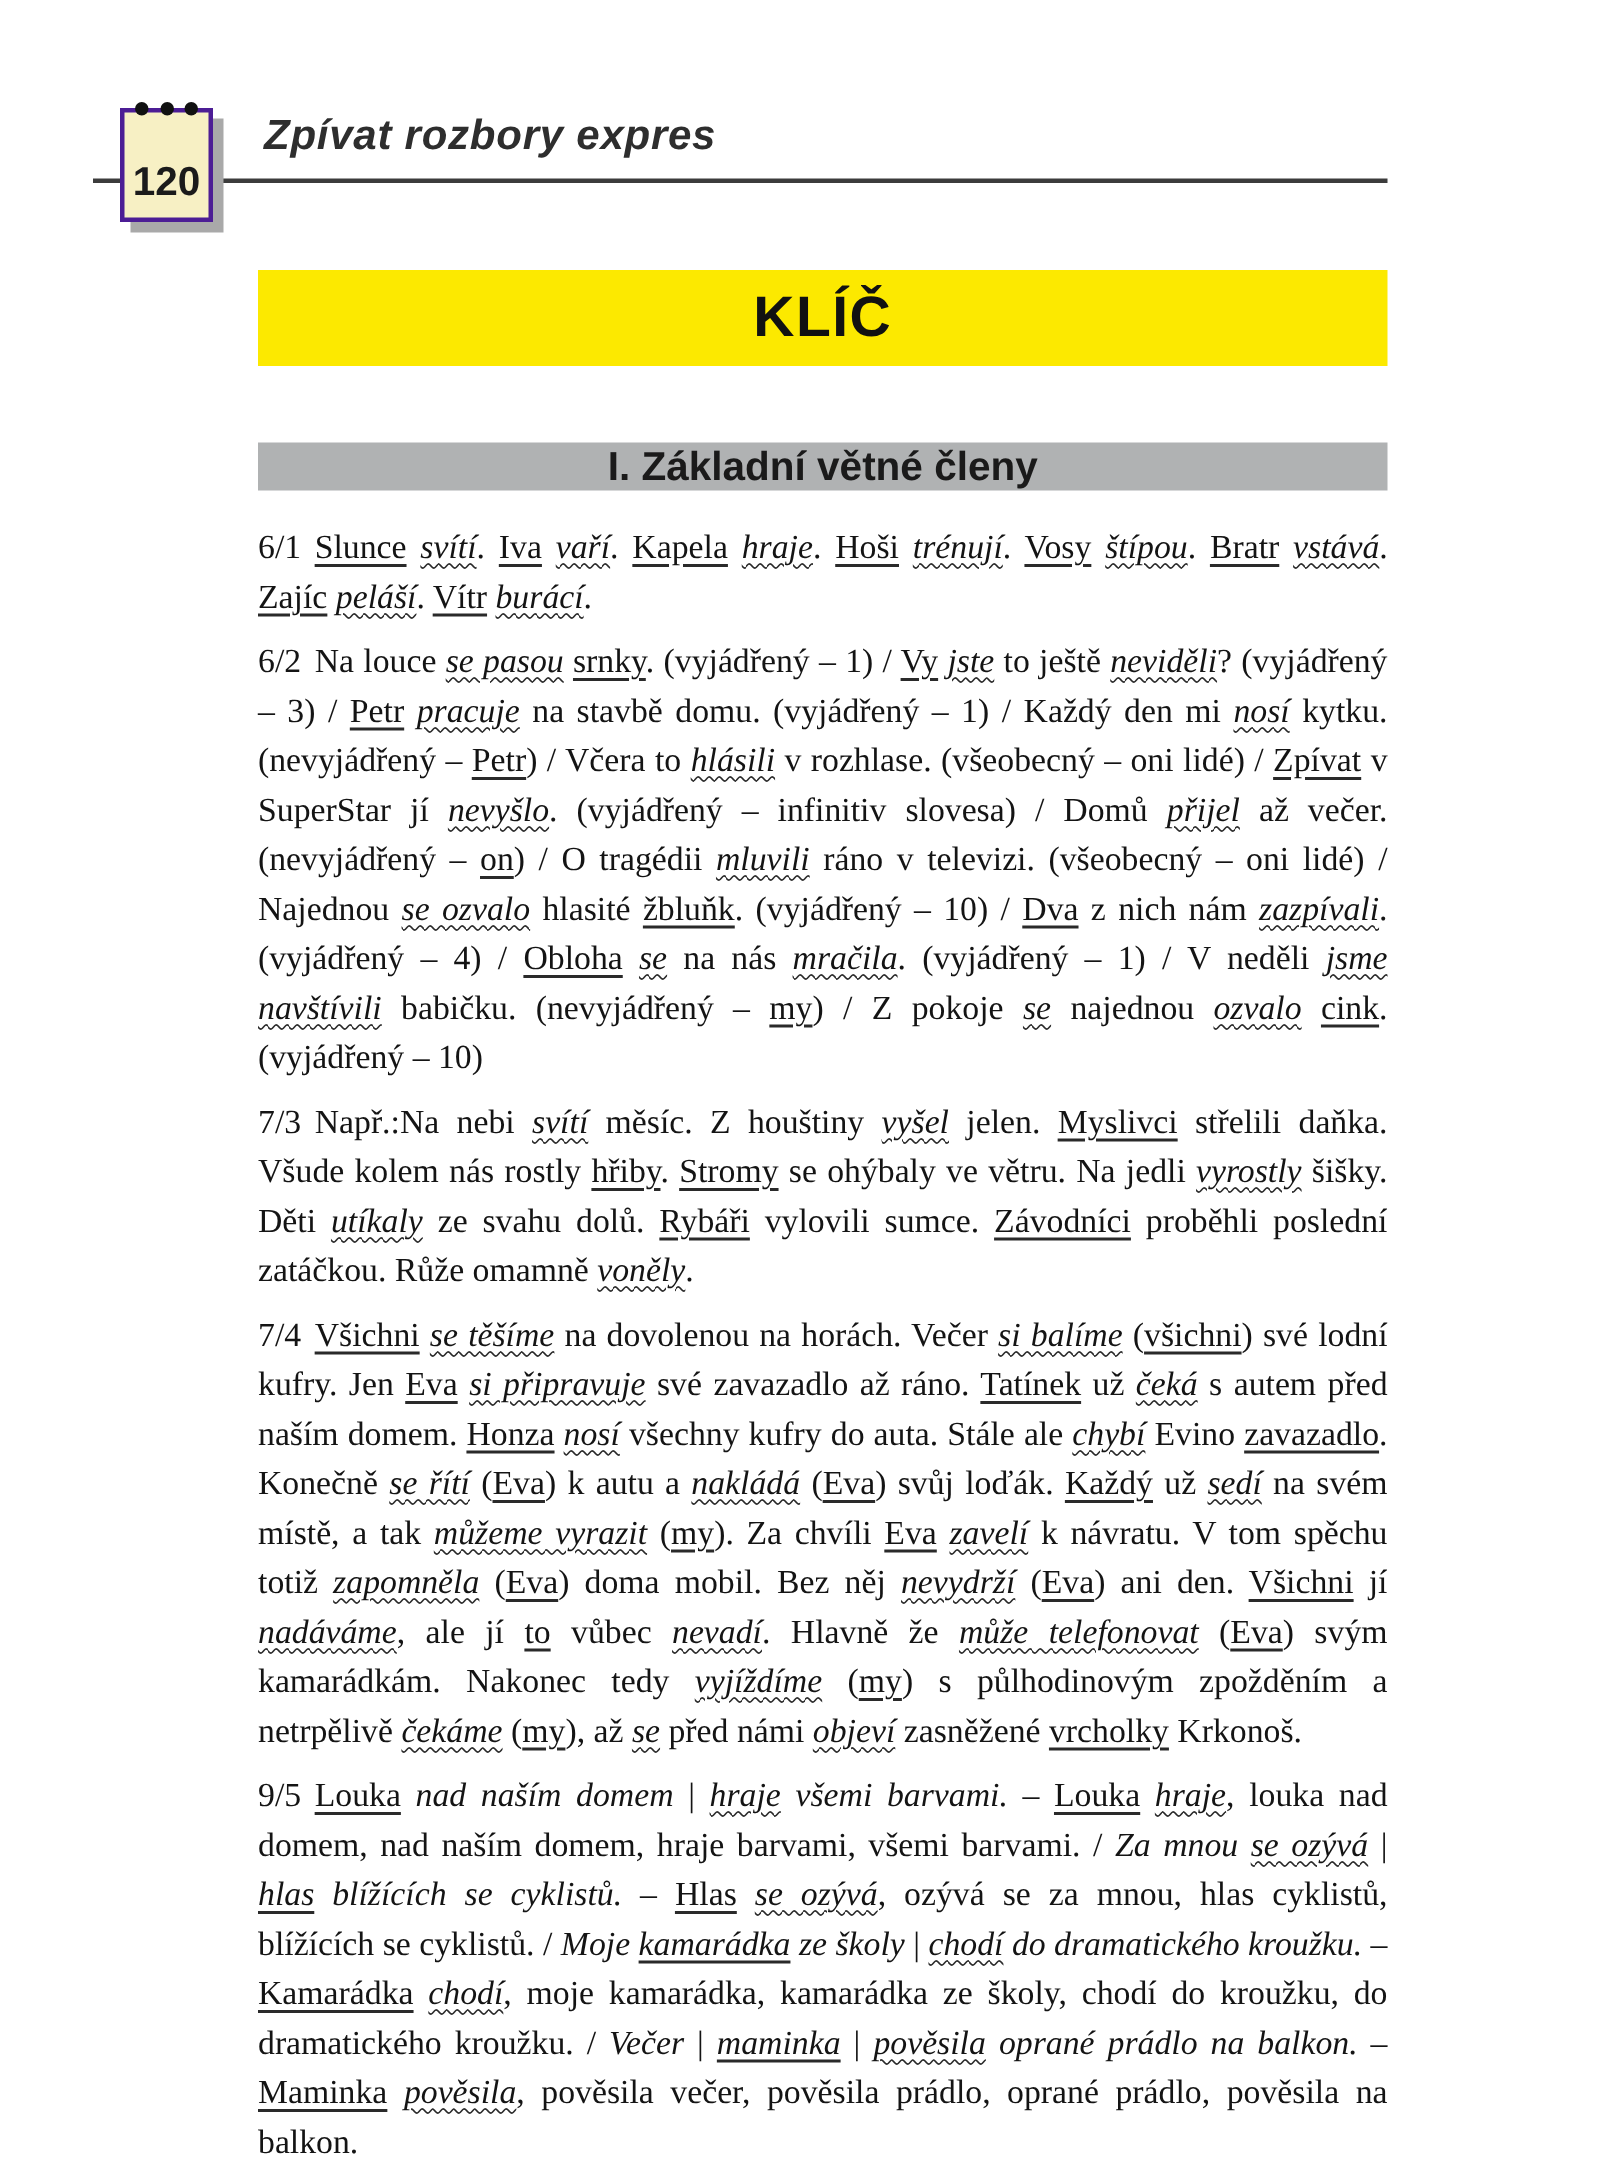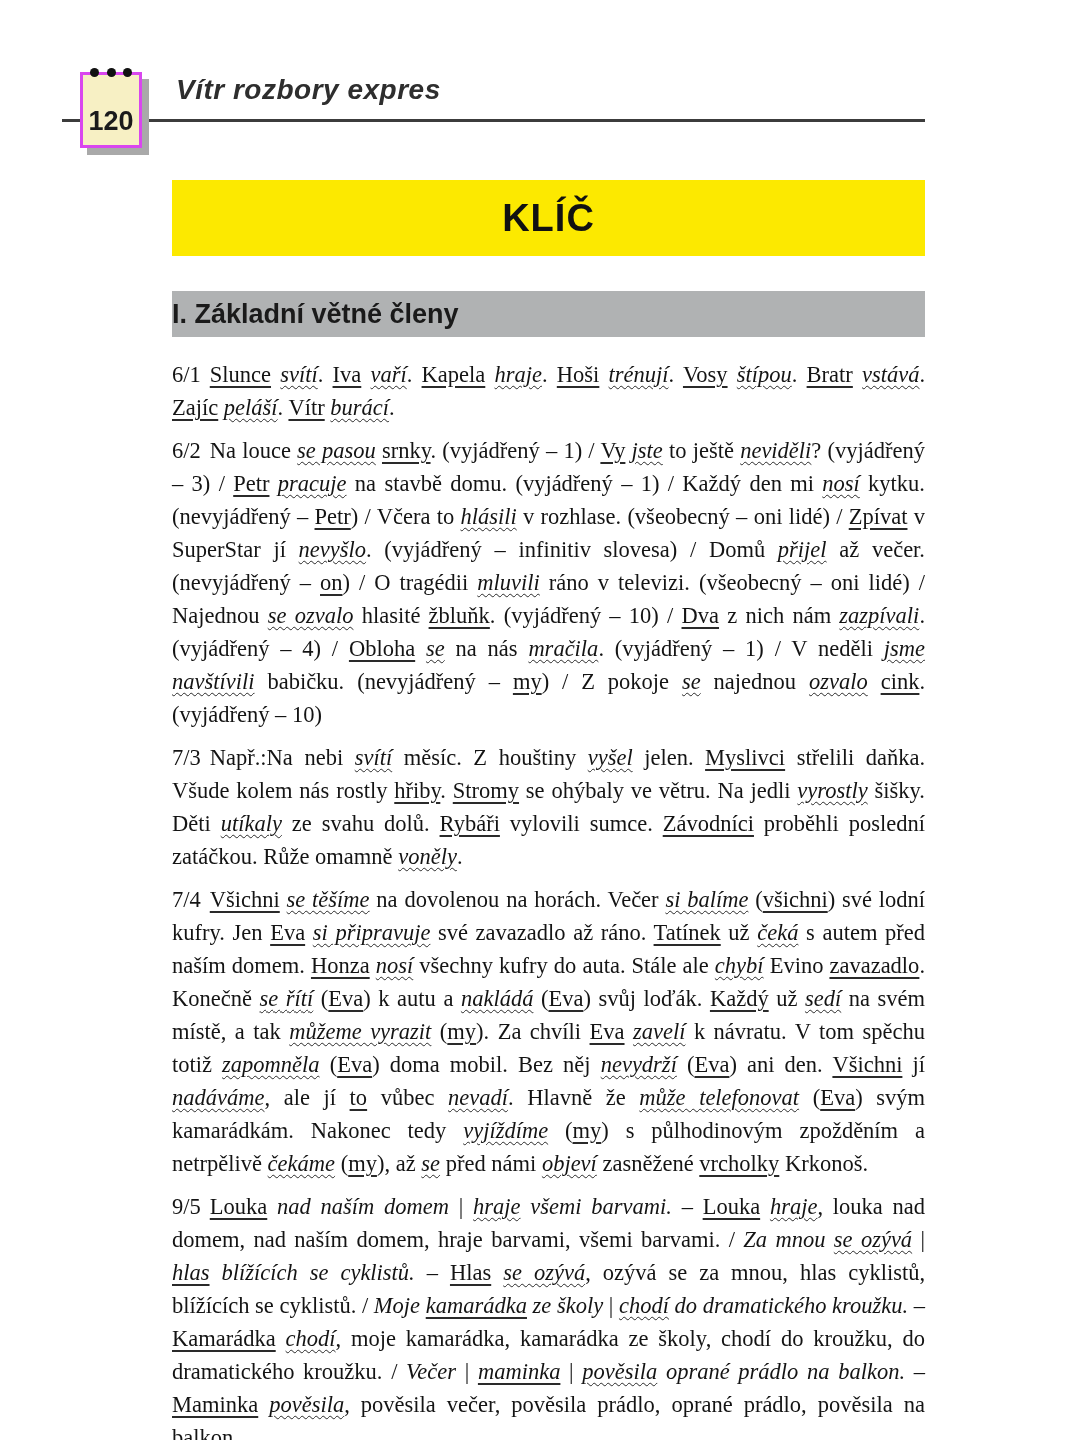--- a/index.html
+++ b/index.html
@@ -2,34 +2,34 @@
 <html lang="cs" style="--banner-yellow: #fce900; --banner-gray: #b0b2b3; --badge-yellow: #f7f0c4;"><head>
 <meta charset="utf-8">
 <style>
   * { margin:0; padding:0; box-sizing:border-box; }
   html,body { width:1069px; height:1440px; background:#ffffff; }
   body { position:relative; font-family:"Liberation Serif", serif; color:#141414; overflow:hidden; }
 
   
   .header-rule { position:absolute; left:62px; top:119px; width:863px; height:3px; background:#3c3c3c; z-index:1; }
   .badge { position:absolute; left:80px; top:72px; width:62px; height:76px;
-           background:var(--badge-yellow,#f7f0c4); border:3px solid #d946ef;
+           background:var(--badge-yellow,#f7f0c4); border:3px solid #4c1d95;
            box-shadow:7px 7px 0 #a9a9a9; z-index:2; }
   .badge-dots { position:absolute; top:-7px; left:7px; right:7px; display:flex; justify-content:space-between; }
   .badge-dots span { width:9px; height:9px; background:#111; border-radius:50%; display:block; }
   .badge-num { position:absolute; left:0; right:0; bottom:8px; text-align:center;
                font-family:"Liberation Sans", sans-serif; font-weight:bold; font-size:27px; color:#1b1b1b; }
   .book-title { position:absolute; left:176px; top:74px; font-family:"Liberation Sans", sans-serif;
                 font-style:italic; font-weight:600; font-size:28px; color:#2e2e2e; letter-spacing:.5px; }
 
   
   .col { position:absolute; left:172px; top:180px; width:753px; }
-  .banner-key { height:76px; background:var(--banner-yellow,#fce900); display:flex; align-items:center; justify-content:center; }
+  .banner-key { height:64px; background:var(--banner-yellow,#fce900); display:flex; align-items:center; justify-content:center; }
   .banner-key span { font-family:"Liberation Sans", sans-serif; font-weight:bold; font-size:38px; color:#111; letter-spacing:1px; }
-  .banner-section { height:46px; margin-top:35px; background:var(--banner-gray,#b0b2b3); display:flex; align-items:center; justify-content:flex-start; }
+  .banner-section { height:32px; margin-top:51px; background:var(--banner-gray,#b0b2b3); display:flex; align-items:center; justify-content:center; }
   .banner-section span { font-family:"Liberation Sans", sans-serif; font-weight:bold; font-size:27px; color:#1a1a1a; }
 
   
   .answers { margin-top:21px; font-size:22.5px; line-height:33px; text-align:justify; }
   .answers p { margin:0 0 10px 0; }
   .lbl { font-weight:normal; margin-right:.4em; }
   .u-solid { text-decoration:underline; text-decoration-thickness:2px; text-underline-offset:4px; text-decoration-color:#2a2a2a;margin-top:15px; }
   .u-wavy  { text-decoration:underline; text-decoration-style:wavy; text-decoration-thickness:1px; text-underline-offset:3px; text-decoration-color:#2a2a2a;font-style:italic; }
   .it { font-style:italic; }
 </style>
@@ -38,21 +38,21 @@
 
 <div class="header-rule"></div>
 <div class="badge">
   <div class="badge-dots">
     <span></span>
       <span></span>
       <span></span>
   </div>
   <div class="badge-num">120</div>
 </div>
-<div class="book-title">Vítr rozbory expres</div>
+<div class="book-title">Zpívat rozbory expres</div>
 
 <div class="col">
   <div class="banner-key">
     <span>KLÍČ</span>
   </div>
   <div class="banner-section">
     <span>I. Základní větné členy</span>
   </div>
 
   <div class="answers">

